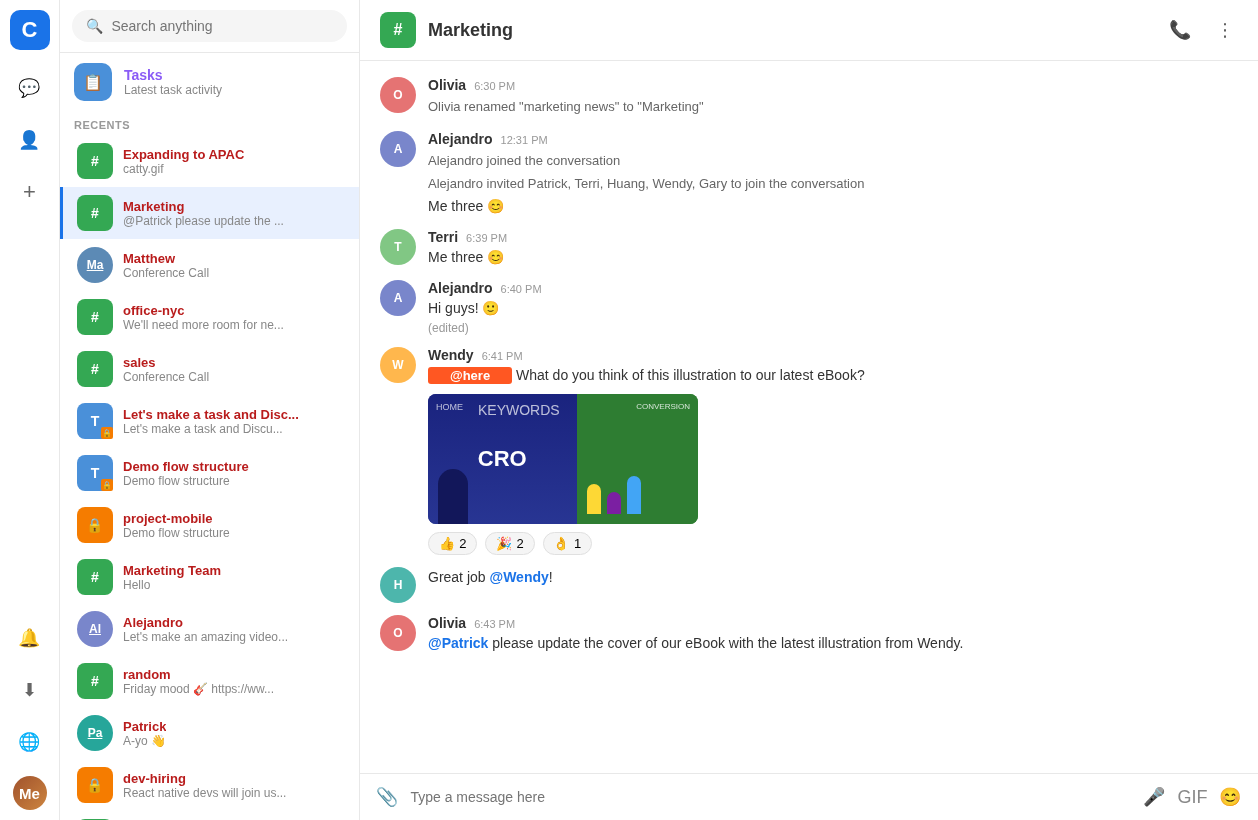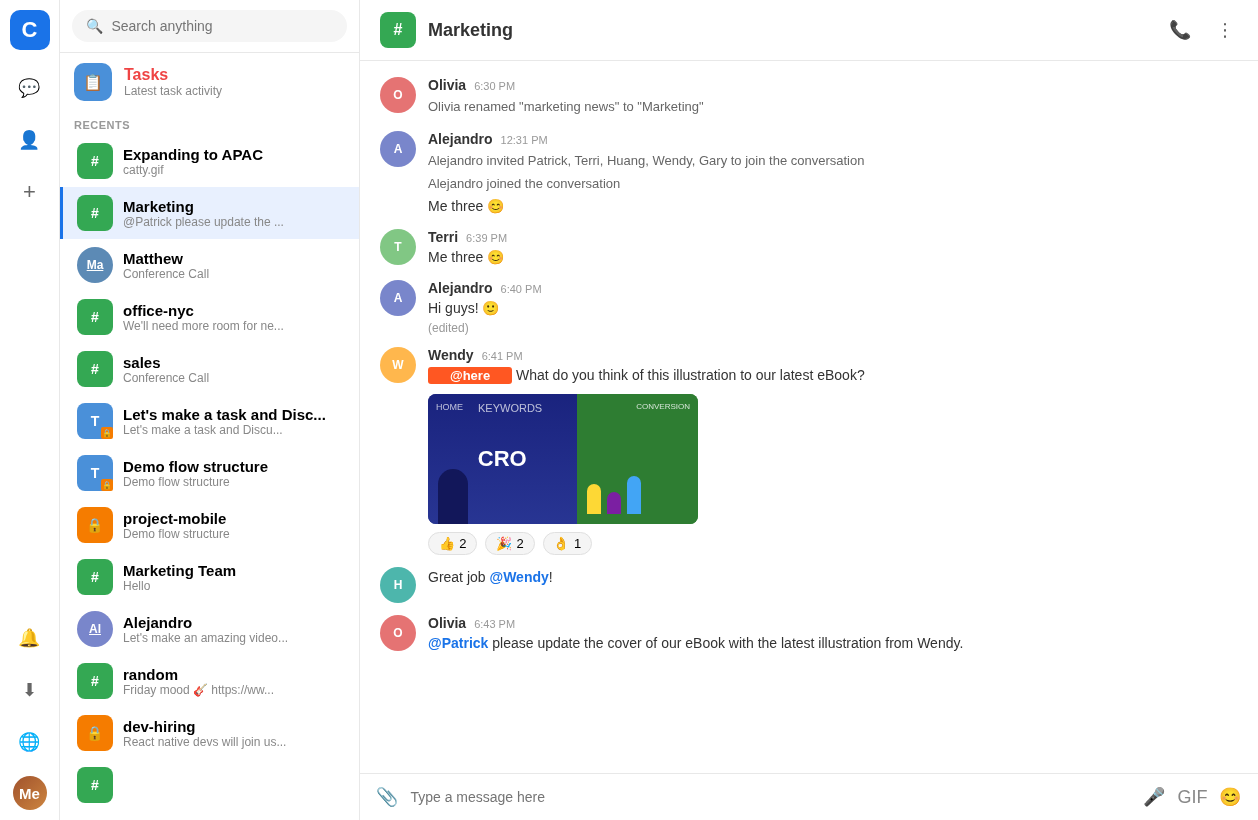--- a/index.html
+++ b/index.html
@@ -74,21 +74,21 @@
       display: flex; align-items: center; gap: 12px;
       padding: 10px 14px;
       cursor: pointer;
     }
     .tasks-icon {
       width: 38px; height: 38px; border-radius: 10px;
       background: #4a90d9;
       display: flex; align-items: center; justify-content: center;
       color: white; font-size: 16px;
     }
-    .tasks-text .tasks-title { font-size: 16px; font-weight: 600; color: #ef4444; }
+    .tasks-text .tasks-title { font-size: 14px; font-weight: 600; color: #8b5cf6; }
     .tasks-text .tasks-sub { font-size: 12px; color: #888; }
 
     .section-label {
       padding: 8px 14px 4px;
       font-size: 11px; font-weight: 700; color: #999;
       letter-spacing: 0.5px;
     }
 
     .sidebar-item {
       display: flex; align-items: center; gap: 10px;
@@ -96,21 +96,21 @@
       cursor: pointer;
       border-left: 3px solid transparent;
     }
     .sidebar-item.active { background: #e8f0fe; border-left: 3px solid #1a73e8; }
     .sidebar-item .item-icon {
       width: 36px; height: 36px; border-radius: 8px;
       display: flex; align-items: center; justify-content: center;
       font-size: 14px; font-weight: bold; color: white; flex-shrink: 0;
     }
     .sidebar-item .item-info { overflow: hidden; }
-    .sidebar-item .item-name { font-size: 15px; font-weight: 600; color: #000000; white-space: nowrap; overflow: hidden; text-overflow: ellipsis; }
+    .sidebar-item .item-name { font-size: 13px; font-weight: 600; color: #b91c1c; white-space: nowrap; overflow: hidden; text-overflow: ellipsis; }
     .sidebar-item .item-preview { font-size: 12px; color: #888; white-space: nowrap; overflow: hidden; text-overflow: ellipsis; }
 
     .avatar-circle {
       width: 36px; height: 36px; border-radius: 50%;
       display: flex; align-items: center; justify-content: center;
       font-size: 12px; font-weight: bold; color: white; flex-shrink: 0; text-decoration: underline;
     }
 
     
     .main-area {
@@ -323,20 +323,27 @@
     </div>
 
     <div class="sidebar-item">
       <div class="item-icon green-icon">#</div>
       <div class="item-info">
         <div class="item-name">random</div>
         <div class="item-preview">Friday mood 🎸 https://ww...</div>
       </div>
     </div>
 
+    <div class="sidebar-item">
+      <div class="avatar-circle" style="background: #26a69a;">Pa</div>
+      <div class="item-info">
+        <div class="item-name">Patrick</div>
+        <div class="item-preview">A-yo 👋</div>
+      </div>
+    </div>
 
     <div class="sidebar-item">
       <div class="item-icon orange-icon">🔒</div>
       <div class="item-info">
         <div class="item-name">dev-hiring</div>
         <div class="item-preview">React native devs will join us...</div>
       </div>
     </div>
 
     <div class="sidebar-item">
@@ -371,22 +378,22 @@
       </div>
     </div>
 
     <div class="msg-row">
       <div class="msg-avatar" style="background:#7986cb;">A</div>
       <div class="msg-content">
         <div class="msg-header">
           <span class="msg-author">Alejandro</span>
           <span class="msg-time">12:31 PM</span>
         </div>
+        <div class="msg-text system-msg">Alejandro joined the conversation</div>
         <div class="msg-text system-msg">Alejandro invited Patrick, Terri, Huang, Wendy, Gary to join the conversation</div>
-        <div class="msg-text system-msg">Alejandro joined the conversation</div>
         <div class="msg-text">Me three 😊</div>
       </div>
     </div>
 
     <div class="msg-row">
       <div class="msg-avatar" style="background:#81c784;">T</div>
       <div class="msg-content">
         <div class="msg-header">
           <span class="msg-author">Terri</span>
           <span class="msg-time">6:39 PM</span>
@@ -415,21 +422,21 @@
           <span class="msg-time">6:41 PM</span>
         </div>
         <div class="msg-text">
           <span class="mention-here">@here</span>
           <span> What do you think of this illustration to our latest eBook?</span>
         </div>
         <div class="chat-image">
           <div class="chat-image-inner">
             <div style="position:absolute; top:0; left:0; width:55%; height:100%; background: linear-gradient(180deg,#1a237e,#283593); display:flex; align-items:center; justify-content:center; flex-direction:column; gap:8px;">
               <div style="color:white; font-size:9px; opacity:0.7; position:absolute; top:8px; left:8px;">HOME</div>
-              <div style="color:white; font-size:11px; opacity:0.7; position:absolute; top:8px; left:50px;">KEYWORDS</div>
+              <div style="color:white; font-size:14px; opacity:0.7; position:absolute; top:8px; left:50px;">KEYWORDS</div>
               <div style="color:white; font-size:22px; font-weight:900;">CRO</div>
 
               <div style="position:absolute; bottom:0; left:10px; width:30px; height:55px; background:#12175a; border-radius:15px 15px 0 0;"></div>
             </div>
             <div style="position:absolute; top:0; right:0; width:45%; height:100%; background: #2e7d32; display:flex; align-items:center; justify-content:center;">
 
               <div style="display:flex; gap:6px; align-items:flex-end; position:absolute; bottom:10px; left:10px;">
                 <div style="width:14px; height:30px; background:#fdd835; border-radius:7px 7px 0 0;"></div>
                 <div style="width:14px; height:22px; background:#7b1fa2; border-radius:7px 7px 0 0;"></div>
                 <div style="width:14px; height:38px; background:#42a5f5; border-radius:7px 7px 0 0;"></div>

